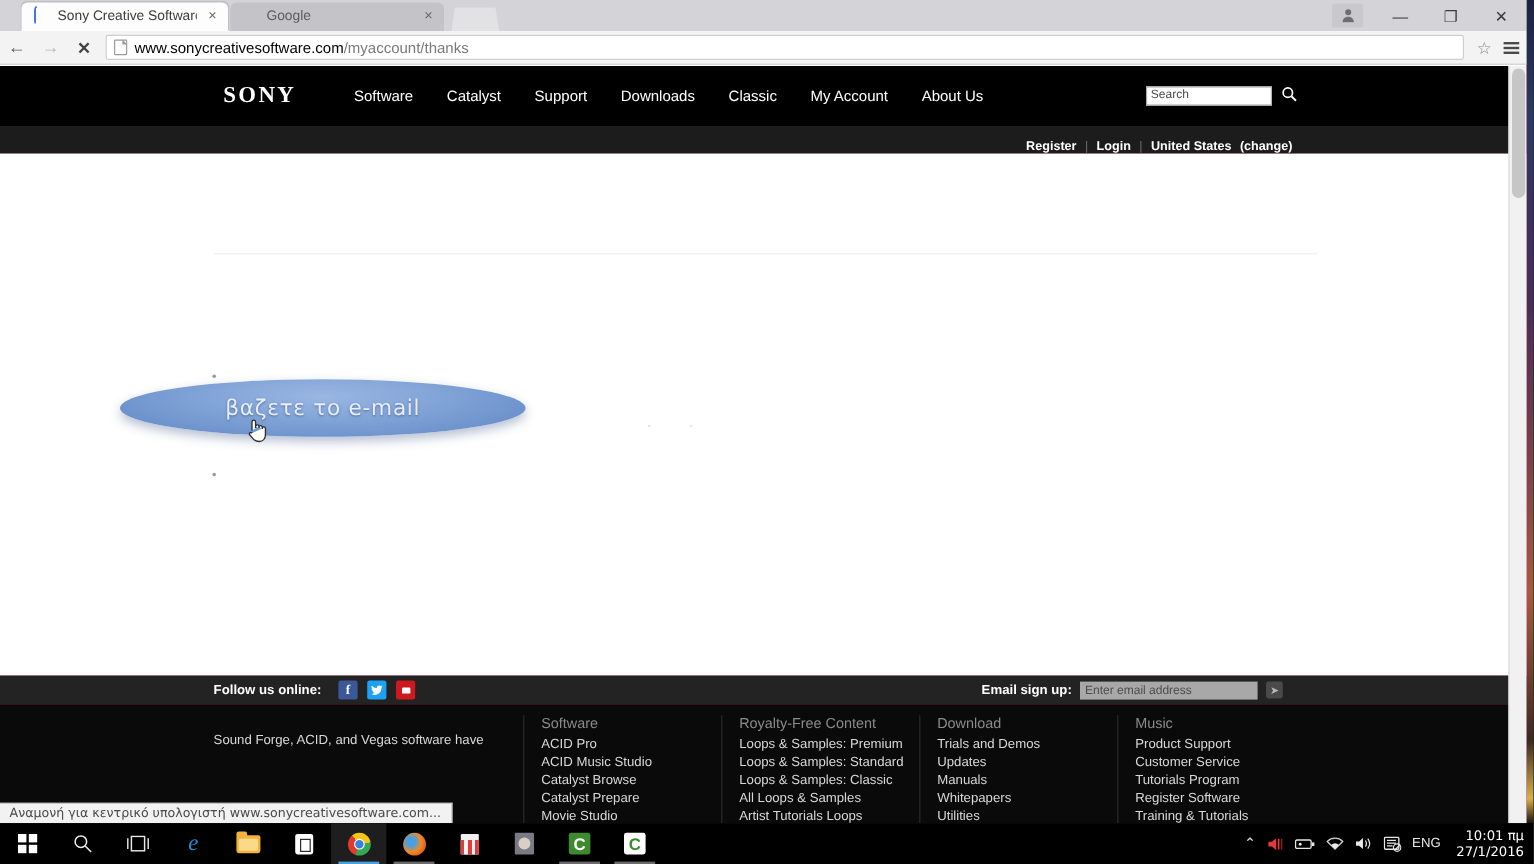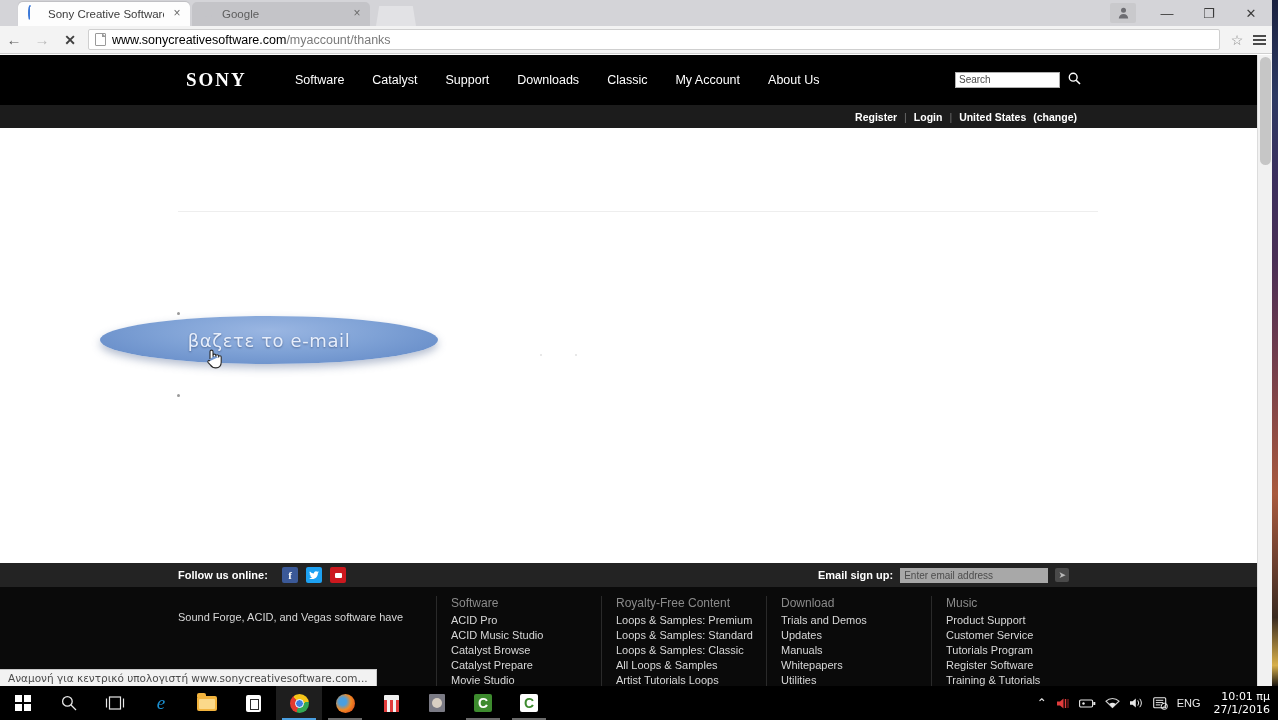--- a/index.html
+++ b/index.html
@@ -163,21 +163,21 @@
   }
   .search-box {
     width: 105px; height: 16px; background: #fff;
     border: 1px solid #b0b0b0;
     font-size: 10px; color: #4a4a4a; padding: 0 3px; line-height: 14px;
   }
   .search-ico { color:#fff; font-size: 13px; }
 
   .sony-subnav {
     height: 23px; background: #1c1c1c;
-    display: flex; align-items: center; justify-content: flex-end;
+    display: flex; align-items: flex-end; justify-content: flex-end;
     padding-right: 195px; gap: 7px;
     font-size: 10.5px;
   }
   .sony-subnav a { color:#fff; text-decoration:none; font-weight:700; }
   .sony-subnav .sep { color:#6e6e6e; }
   .sony-subnav .loc { color:#fff; font-weight:700; }
 
   
   .page-body { position: relative; height: 435px; background: #fff; }
   .page-divider {

